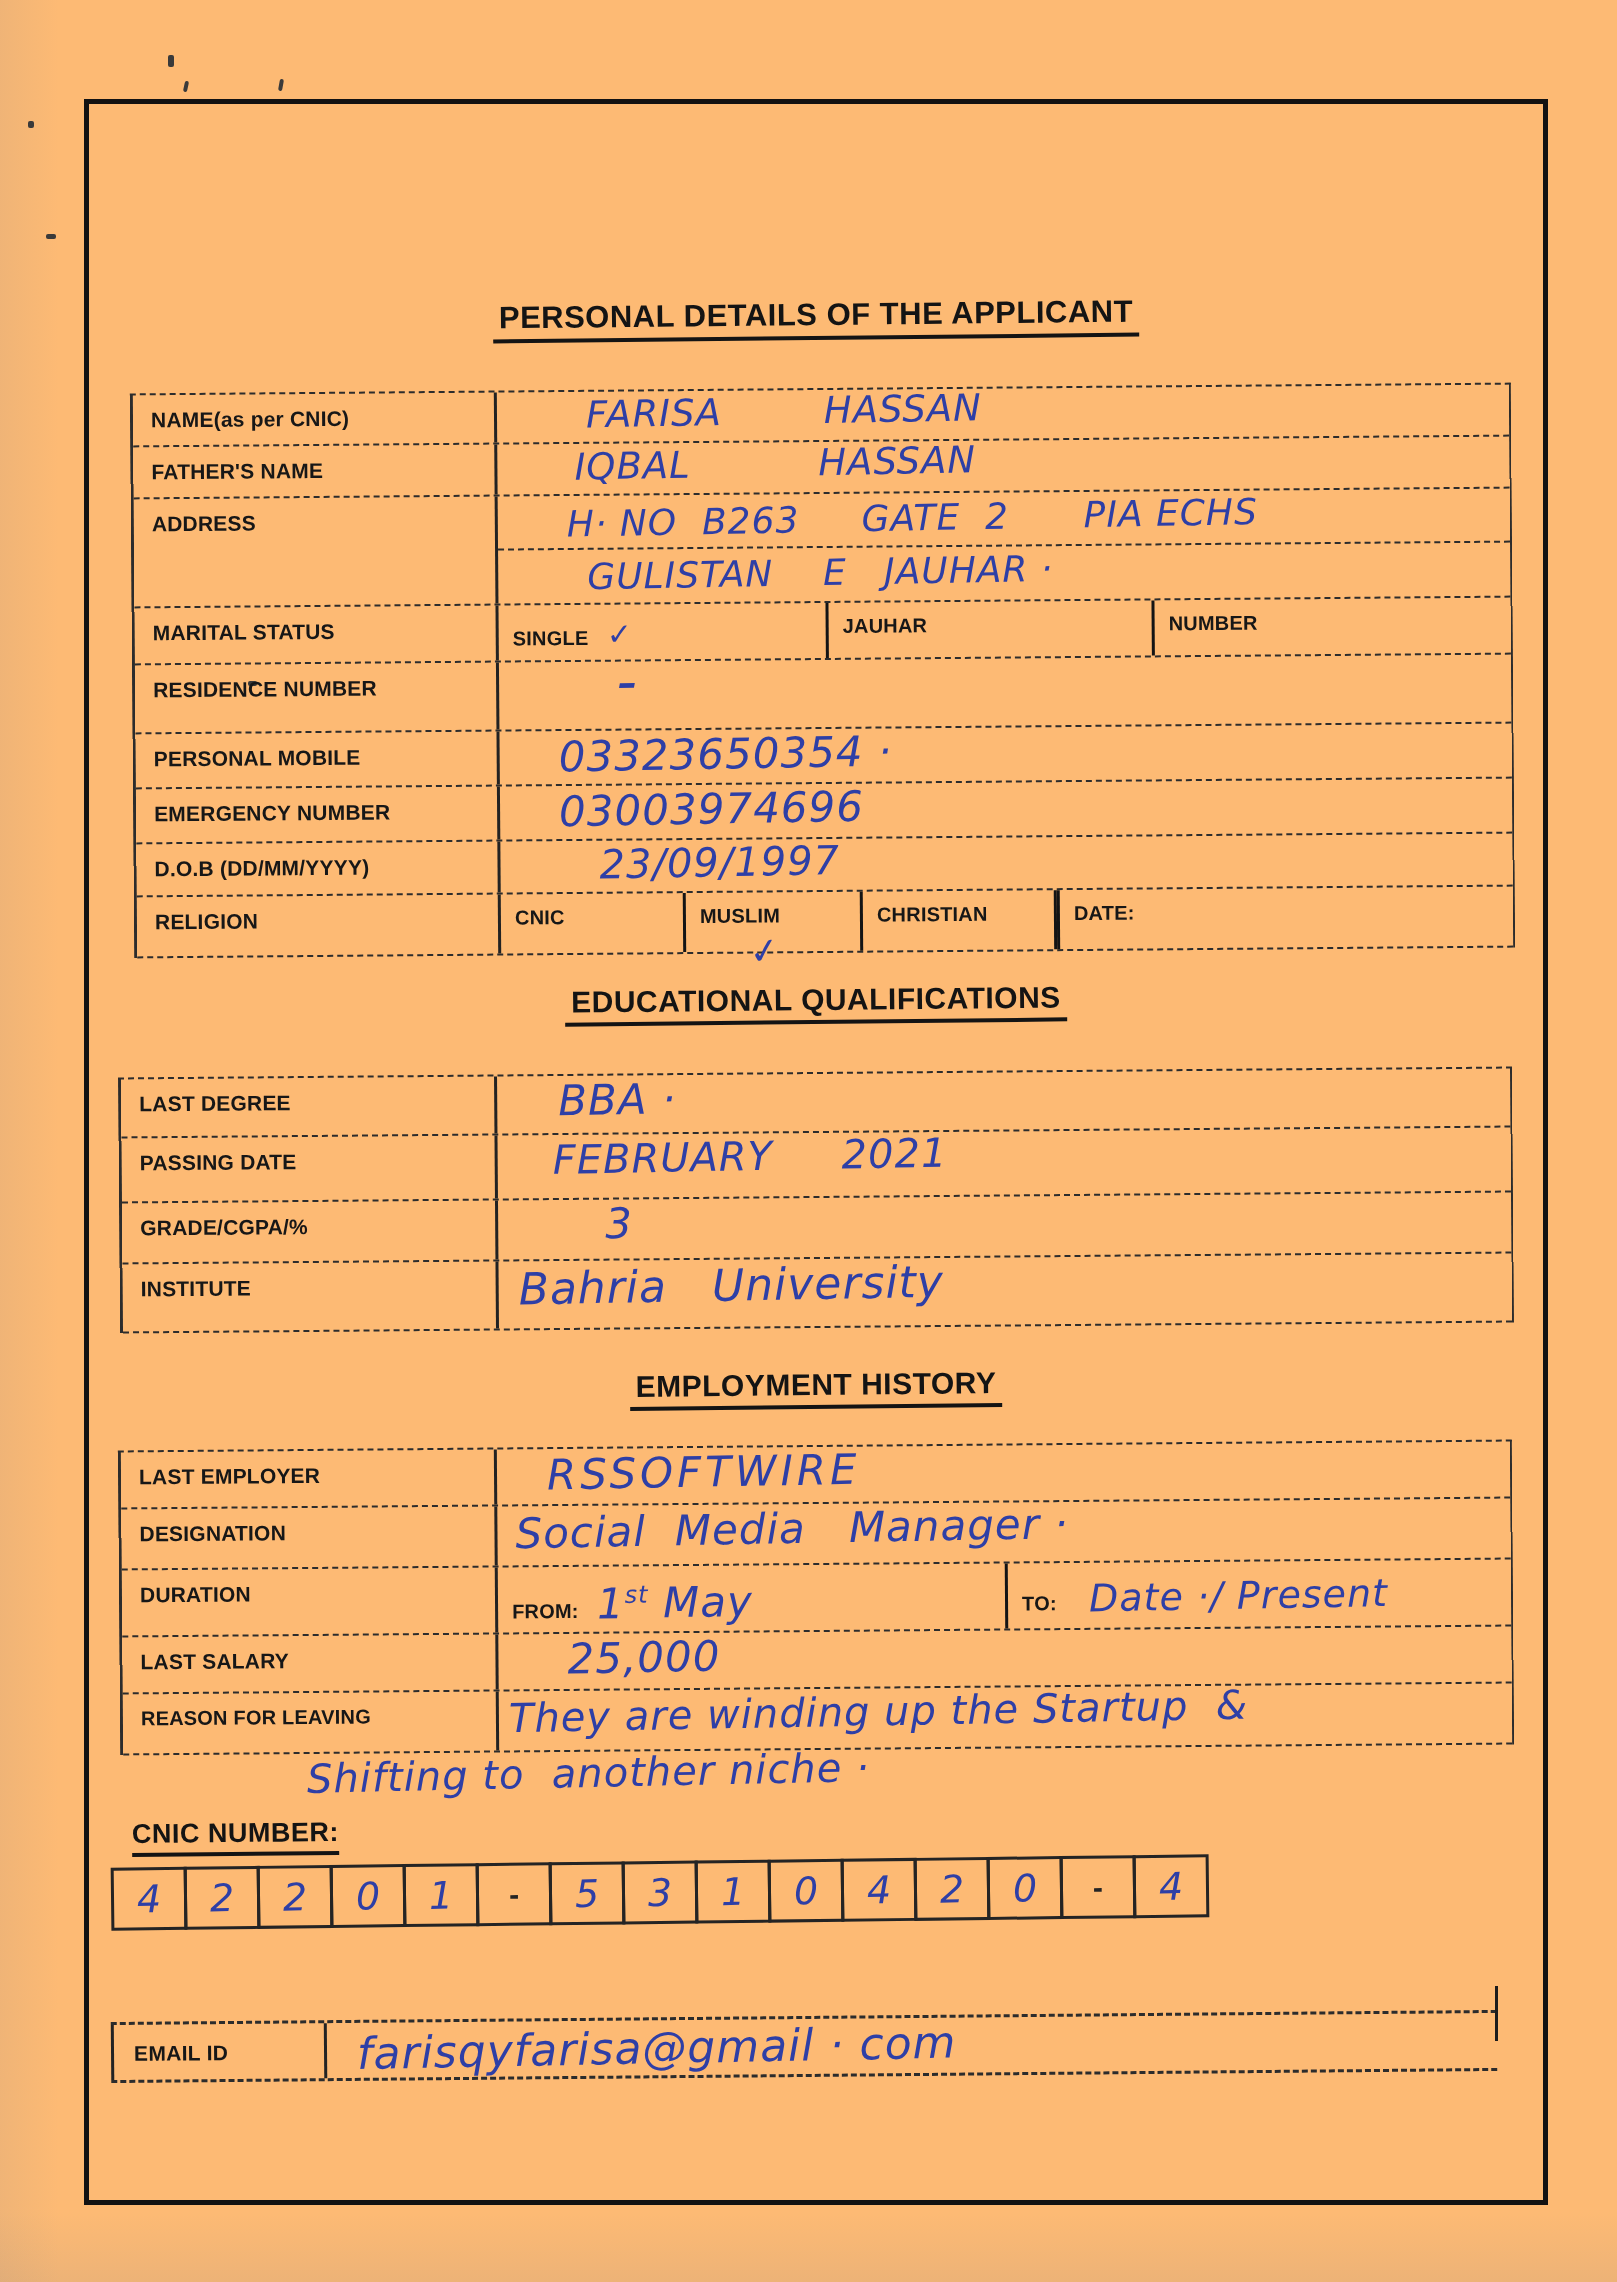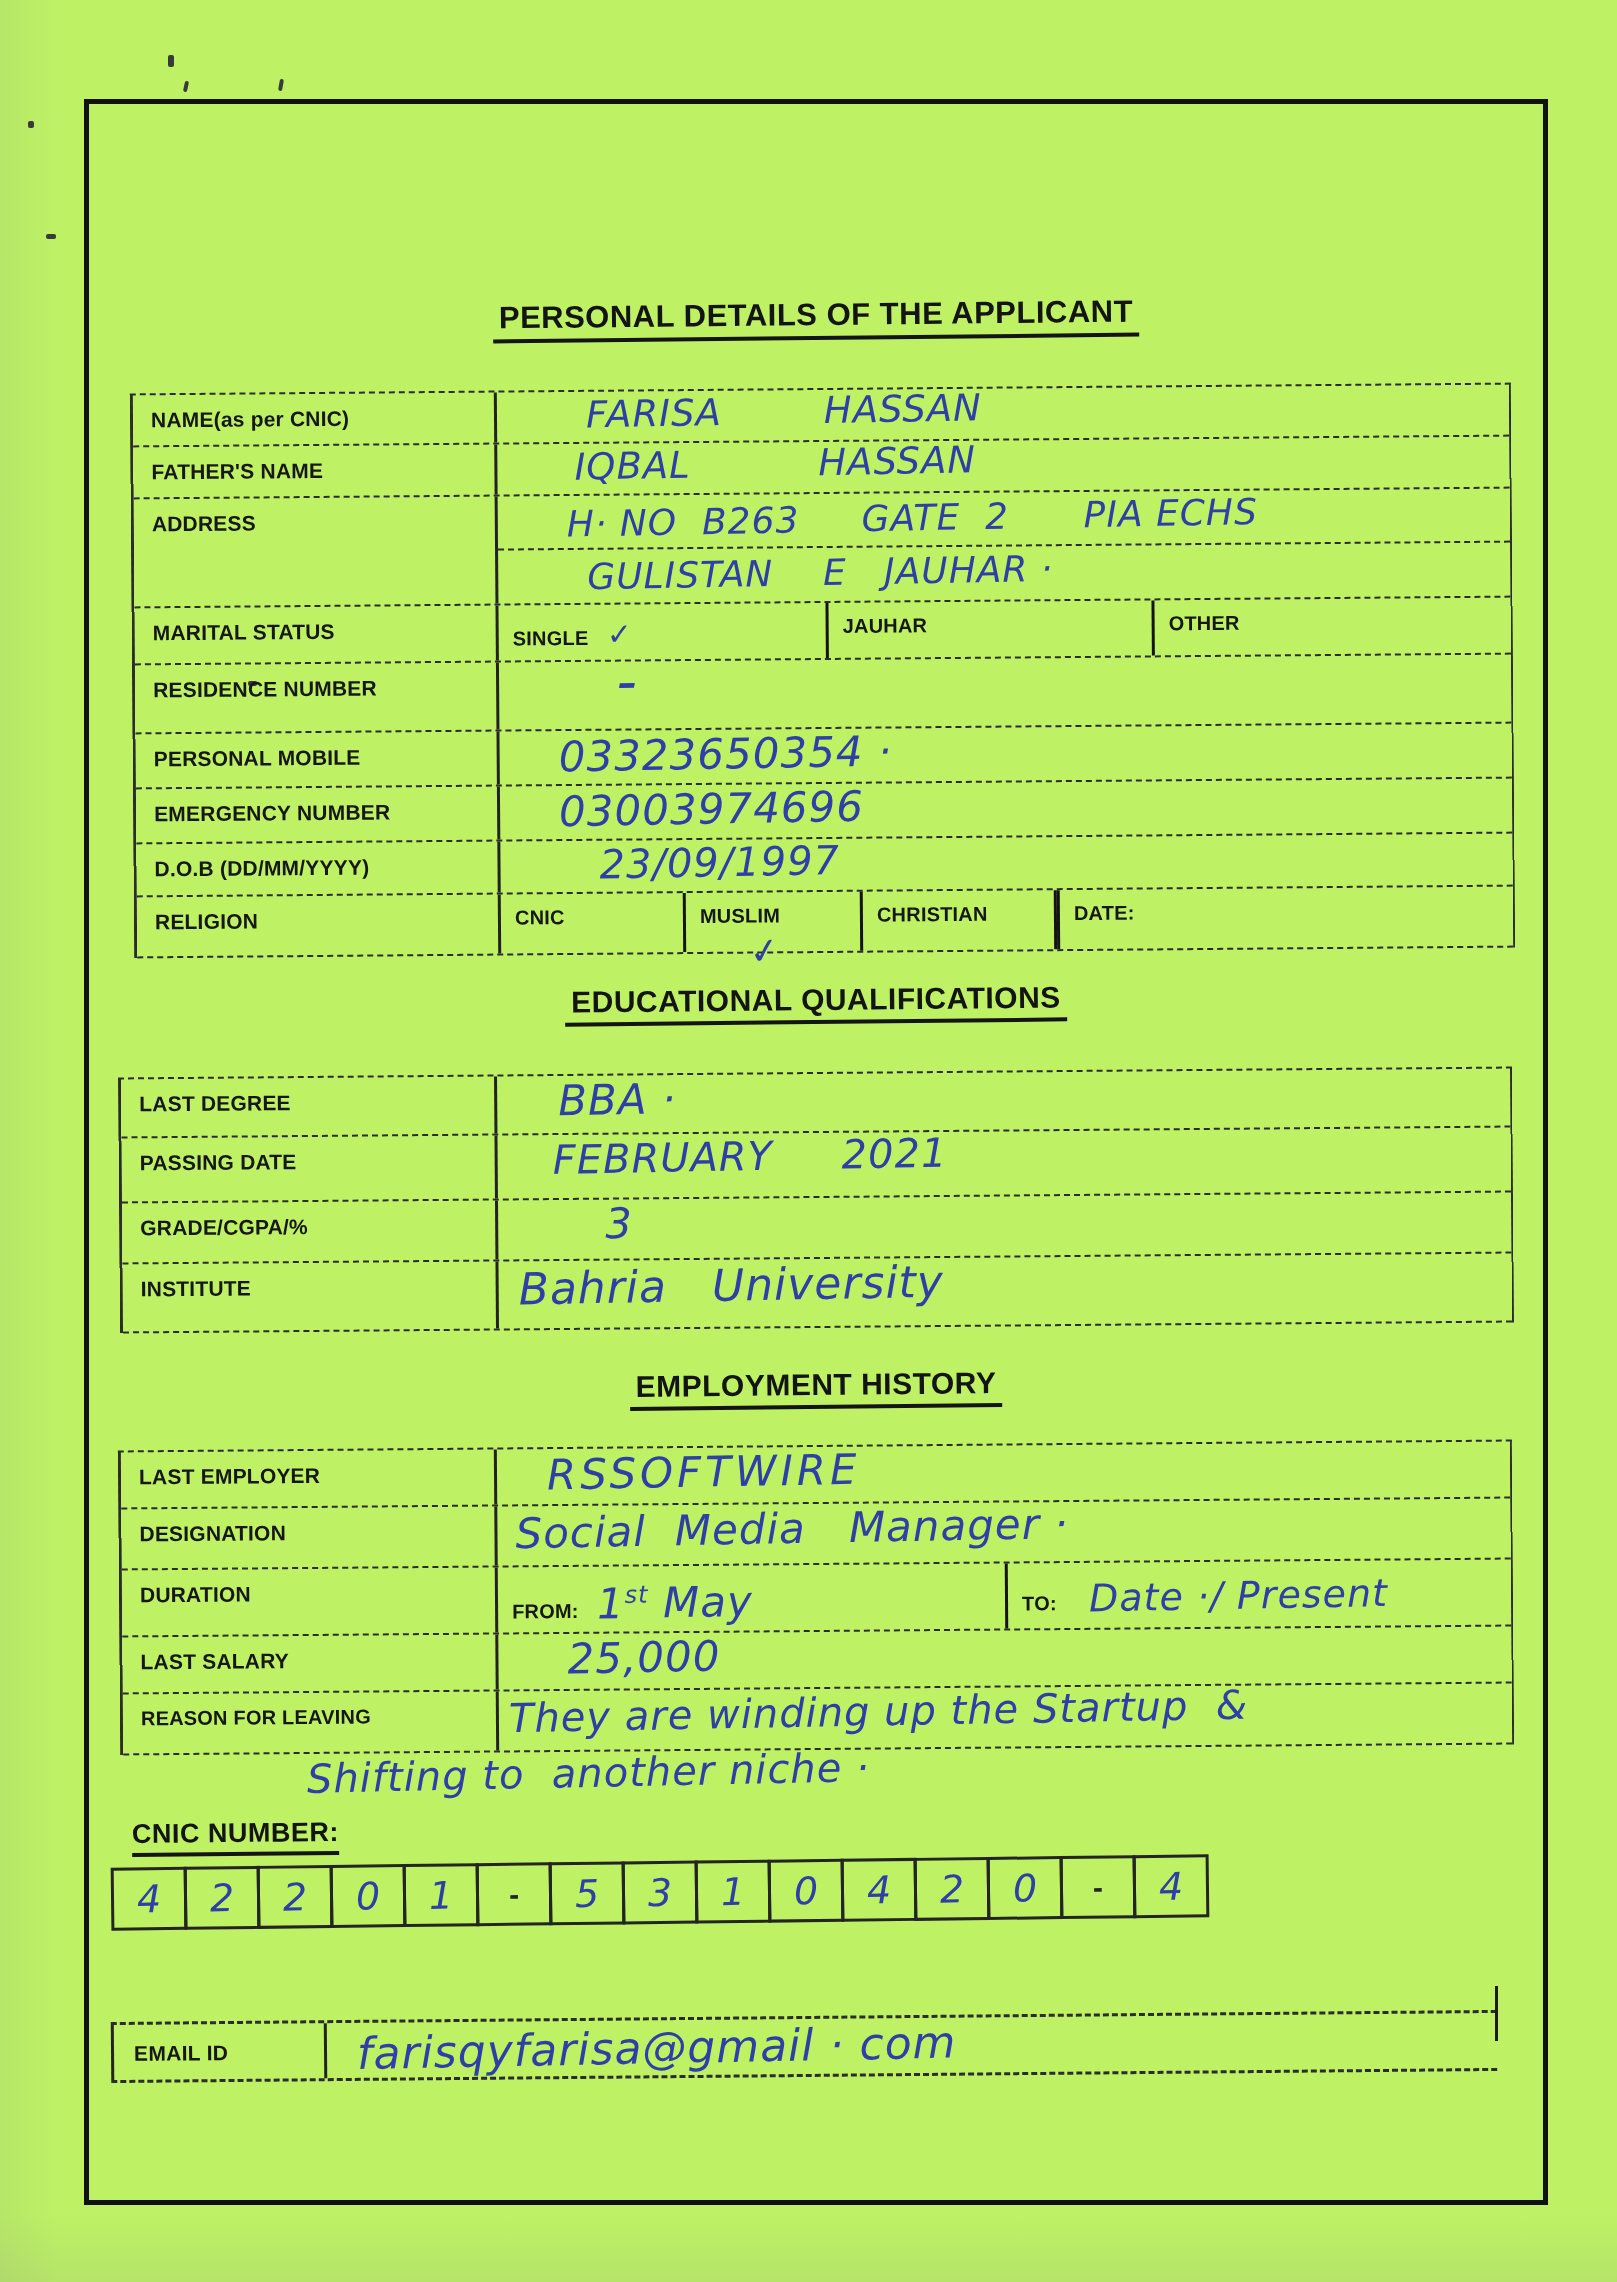--- a/index.html
+++ b/index.html
@@ -1,19 +1,19 @@
 <!DOCTYPE html>
 <html><head>
 <meta charset="utf-8">
 <style>
   * { margin:0; padding:0; box-sizing:border-box; }
   html,body { background:#eeeef0; }
   .page {
     position:relative; width:1618px; height:2282px;
-    background:#bef264; overflow:hidden;
+    background:#fdba74; overflow:hidden;
     font-family:"Liberation Sans", sans-serif;
   }
   .scan-shade-bottom{
     position:absolute; left:0; bottom:0; width:100%; height:69px;
     background:linear-gradient(180deg, rgba(0,0,0,0) 0%, rgba(120,125,140,0.12) 100%);
   }
   .scan-shade-left{
     position:absolute; left:0; top:0; width:59px; height:100%;
     background:linear-gradient(90deg, rgba(120,125,140,0.10) 0%, rgba(0,0,0,0) 100%);
   }
@@ -154,21 +154,21 @@
       <div class="cell lbl">MARITAL STATUS</div>
       <div class="cell val subrow">
         <div class="sub" style="width:327px;">
           <span class="opt">SINGLE</span>
           <span class="hw check" style="margin-left:14px;">✓</span>
         </div>
         <div class="sub boxed" style="width:329px;">
           <span class="opt">JAUHAR</span>
         </div>
         <div class="sub" style="flex:1;">
-          <span class="opt">OTHER</span>
+          <span class="opt">NUMBER</span>
         </div>
       </div>
     </div>
 
     <div class="row" style="height:69px;">
       <div class="cell lbl">RESIDENCE NUMBER</div>
       <div class="cell val">
         <span class="hw" style="font-size:38px; padding-left:119px; font-weight:bold;">–</span>
       </div>
     </div>

